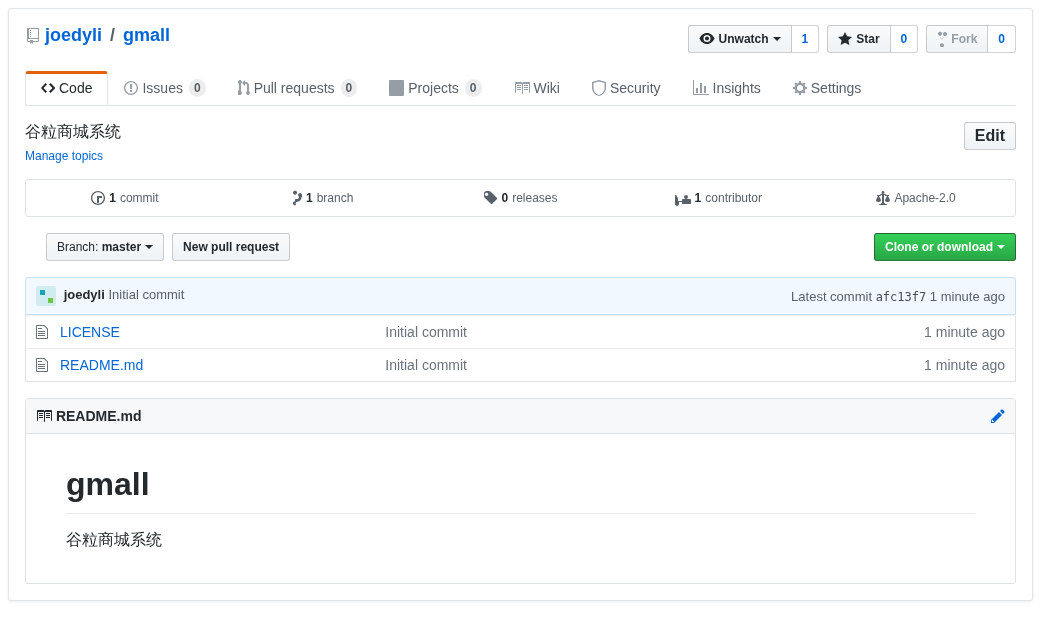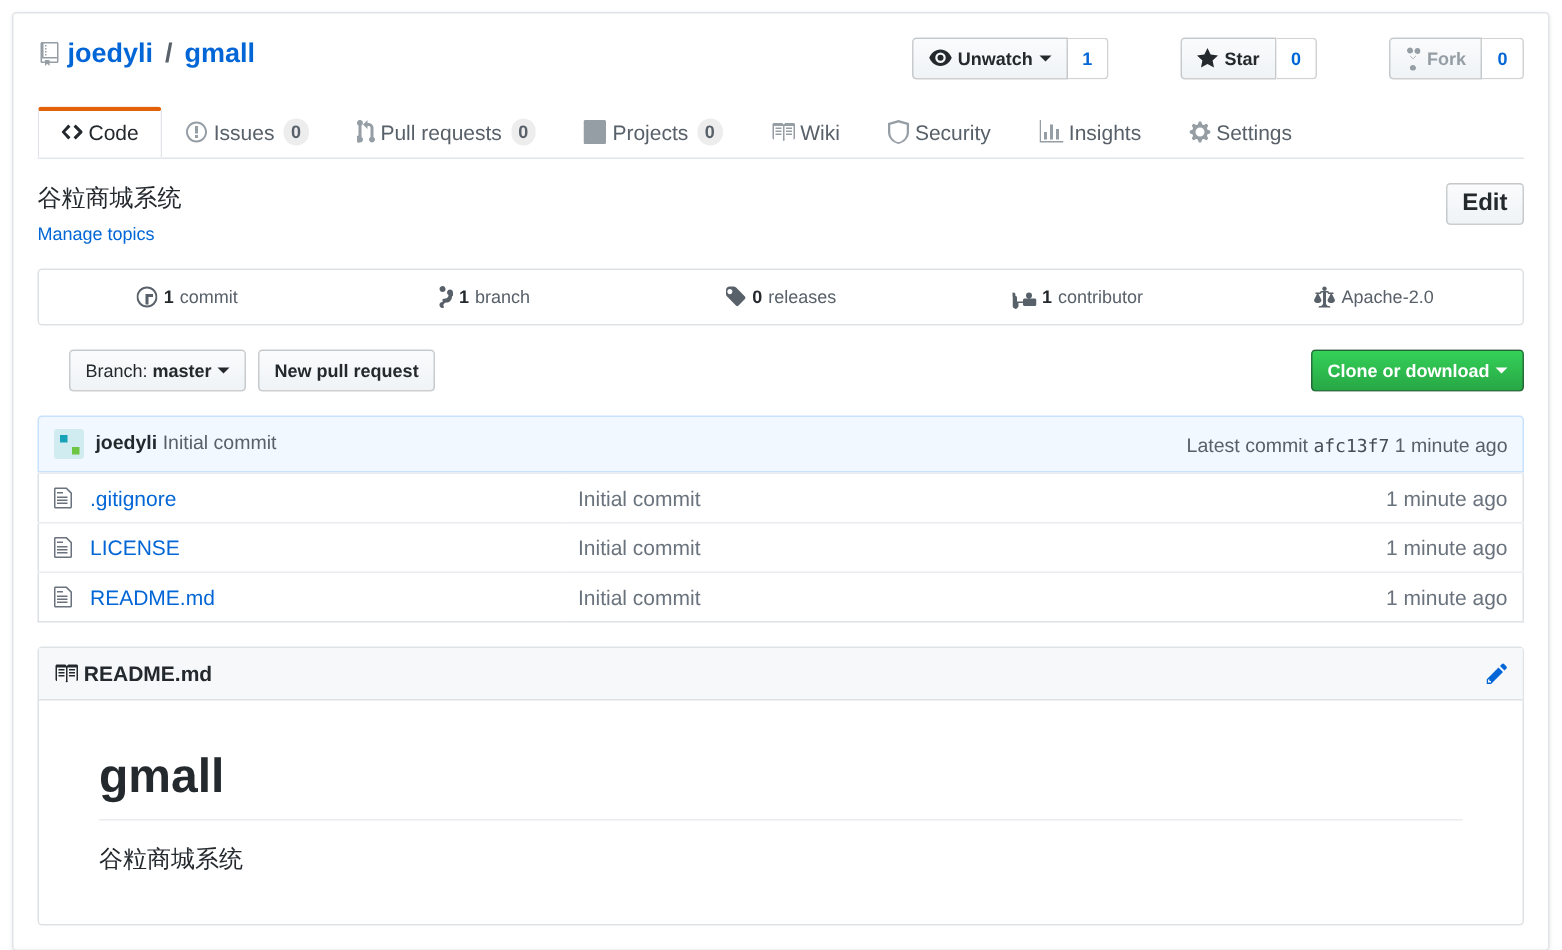--- a/index.html
+++ b/index.html
@@ -9,21 +9,21 @@
 .repohead { padding: 16px 16px 0 16px; }
 .topline { display:flex; justify-content: space-between; align-items: flex-start; }
 .reponame { font-size: 18px; display:flex; align-items:center; gap:4px; }
 .reponame .slash { color:#586069; margin:0 4px; }
 .reponame strong a { font-weight:600; }
 .btn { display:inline-flex; align-items:center; padding: 3px 10px; font-size: 12px; line-height:20px; background: linear-gradient(#fafbfc,#eff3f6); border: 1px solid rgba(27,31,35,.2); border-radius: 3px; color:#24292e; font-weight:600; cursor:pointer; }
 .btn svg { margin-right:4px; }
 .social { display:flex; gap:8px; }
 .social-group { display:flex; }
 .social-group .count { border:1px solid rgba(27,31,35,.2); border-left:0; padding:3px 10px; font-size:12px; line-height:20px; border-radius:0 3px 3px 0; background:#fff; font-weight:600;}
-.social-group .btn { border-radius:3px 0 0 3px;margin-left:40px; }
+.social-group .btn { border-radius:3px 0 0 3px; }
 .btn.disabled { color:#959da5;justify-content:space-between; }
 .navbar { display:flex; border-bottom:1px solid #e1e4e8; margin-top:18px; }
 .navtab { display:flex; align-items:center; padding:7px 15px 8px; color:#586069; font-size:14px; border:1px solid transparent; border-bottom:0; cursor:pointer; gap:4px;}
 .navtab.selected { color:#24292e; border-color:#e36209 #e1e4e8 transparent; border-top:3px solid #e36209; border-radius:3px 3px 0 0; background:#fff; padding-top:5px;}
 .navtab .counter { background:rgba(27,31,35,.08); border-radius:20px; padding:2px 5px; font-size:12px; font-weight:600; color:#586069; margin-left:2px;}
 .main { padding: 16px; }
 .descrow { display:flex; justify-content:space-between; align-items:flex-start; }
 .desc { font-size:16px; color:#24292e; }
 .btn-sm { padding:3px 10px; font-size:16px; }
 .manage { font-size:12px; margin-top:6px; display:inline-block; }
@@ -232,28 +232,20 @@
        <span>1 minute ago</span>
      </div>
    </div>
 
    <table class="files">
      <tbody id="file-rows">
           <tr>
             <td class="icon" style="color:#6a737d"><svg class="octicon" width="12" height="16" viewBox="0 0 12 16">
                 <path d="M6 5H2V4h4v1zM2 8h7V7H2v1zm0 2h7V9H2v1zm0 2h7v-1H2v1zm10-7.5V14c0 .55-.45 1-1 1H1c-.55 0-1-.45-1-1V2c0-.55.45-1 1-1h7.5L12 4.5zM11 5L8 2H1v12h10V5z"></path>
               </svg></td>
-            <td><a href="#">.gitignore</a></td>
-            <td class="msg">Initial commit</td>
-            <td class="age">1 minute ago</td>
-          </tr>
-          <tr>
-            <td class="icon" style="color:#6a737d"><svg class="octicon" width="12" height="16" viewBox="0 0 12 16">
-                <path d="M6 5H2V4h4v1zM2 8h7V7H2v1zm0 2h7V9H2v1zm0 2h7v-1H2v1zm10-7.5V14c0 .55-.45 1-1 1H1c-.55 0-1-.45-1-1V2c0-.55.45-1 1-1h7.5L12 4.5zM11 5L8 2H1v12h10V5z"></path>
-              </svg></td>
             <td><a href="#">LICENSE</a></td>
             <td class="msg">Initial commit</td>
             <td class="age">1 minute ago</td>
           </tr>
           <tr>
             <td class="icon" style="color:#6a737d"><svg class="octicon" width="12" height="16" viewBox="0 0 12 16">
                 <path d="M6 5H2V4h4v1zM2 8h7V7H2v1zm0 2h7V9H2v1zm0 2h7v-1H2v1zm10-7.5V14c0 .55-.45 1-1 1H1c-.55 0-1-.45-1-1V2c0-.55.45-1 1-1h7.5L12 4.5zM11 5L8 2H1v12h10V5z"></path>
               </svg></td>
             <td><a href="#">README.md</a></td>
             <td class="msg">Initial commit</td>

